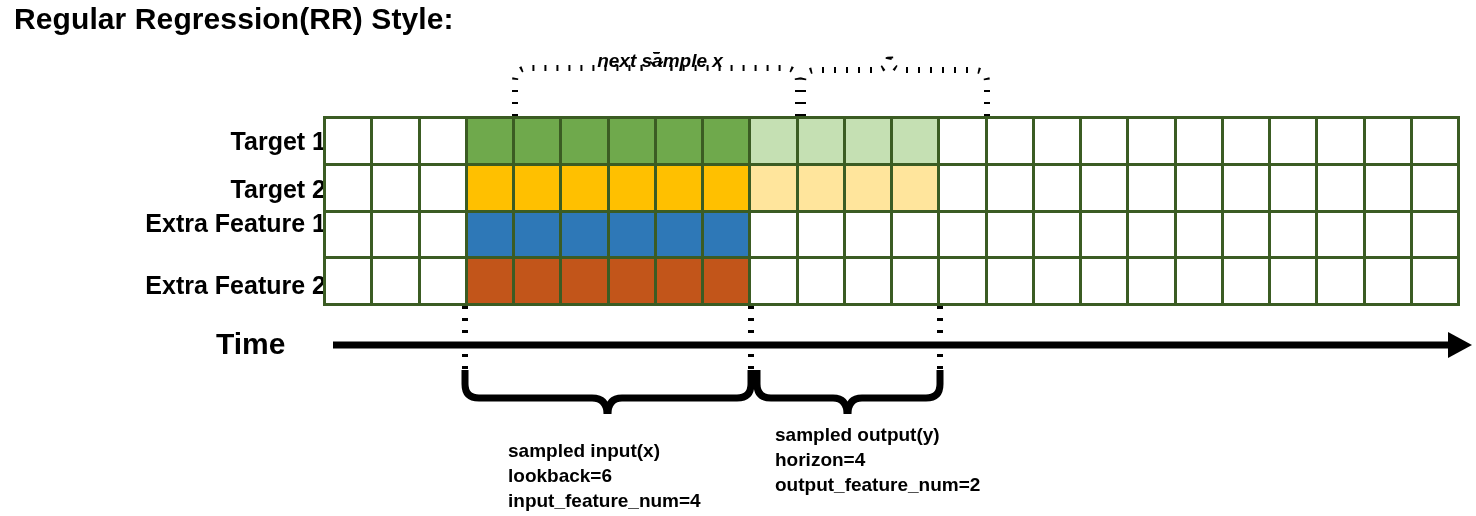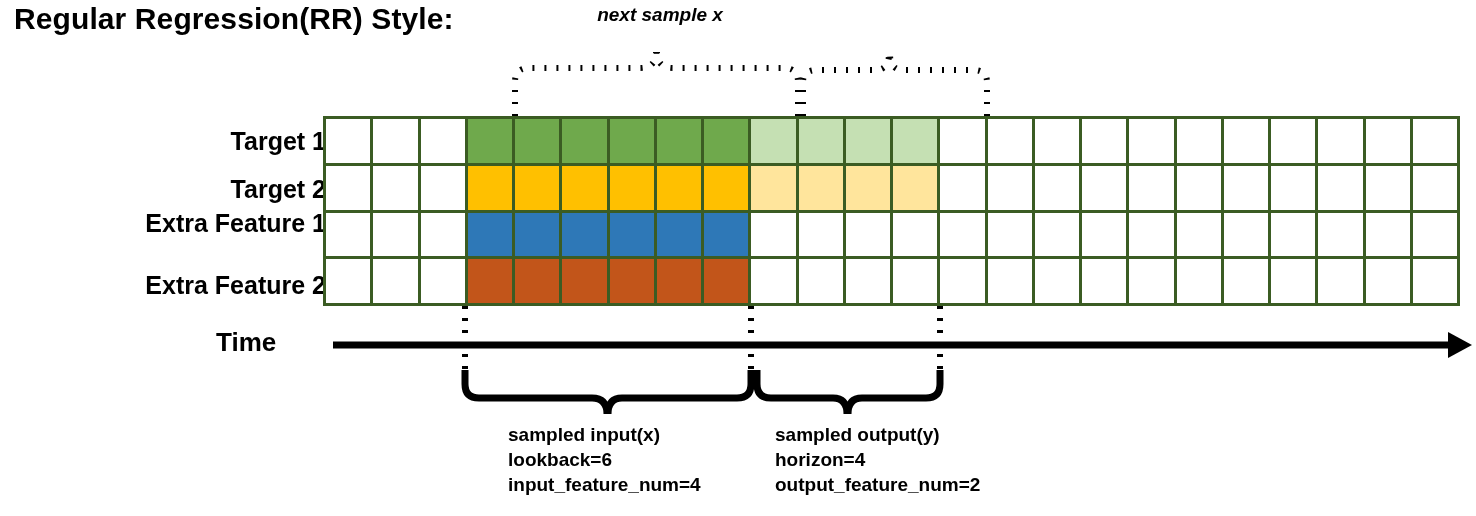--- a/index.html
+++ b/index.html
@@ -11,21 +11,21 @@
   #stage{position:absolute;left:0;top:0;width:1476px;height:400px;}
 
   .title{
     position:absolute;left:14px;top:2px;
     font-size:30px;font-weight:700;color:#000;
     letter-spacing:0.1px;white-space:nowrap;
   }
 
   .toplabel{
     position:absolute;font-size:19px;font-style:italic;font-weight:600;
-    color:#000;white-space:nowrap;text-align:center;
+    color:#000;white-space:nowrap;text-align:center;margin-top:46px;
   }
   #tl-x{left:585px;top:4px;width:150px;}
   #tl-y{left:817px;top:4px;width:150px;}
 
   .rowlabel{
     position:absolute;right:1150px;
     font-size:25px;font-weight:700;color:#000;
     white-space:nowrap;text-align:right;height:47px;line-height:47px;
   }
 
@@ -34,28 +34,28 @@
     width:1137px;height:190px;
     background:#3b5c23;
     display:flex;flex-direction:column;
     gap:3px;padding:3px 3px;box-sizing:border-box;
   }
   .grow{display:flex;flex:1;gap:3px;min-height:0;}
   .cell{flex:1;background:#ffffff;min-width:0;}
 
   .timelabel{
     position:absolute;left:216px;top:327px;
-    font-size:26px;font-weight:700;color:#000;white-space:nowrap;
+    font-size:30px;font-weight:700;color:#000;white-space:nowrap;
   }
 
   .btext{
     position:absolute;font-size:19px;font-weight:600;color:#000;
     white-space:pre;line-height:25px;
   }
-  #bt-left{left:508px;top:422px;}
+  #bt-left{left:508px;top:438px;}
   #bt-right{left:775px;top:422px;}
 
   svg.overlay{position:absolute;left:0;top:0;width:1476px;height:516px;overflow:visible;}
 </style>
 </head>
 <body>
 
 <div id="stage">
 
   <div class="title">Regular Regression(RR) Style:</div>

